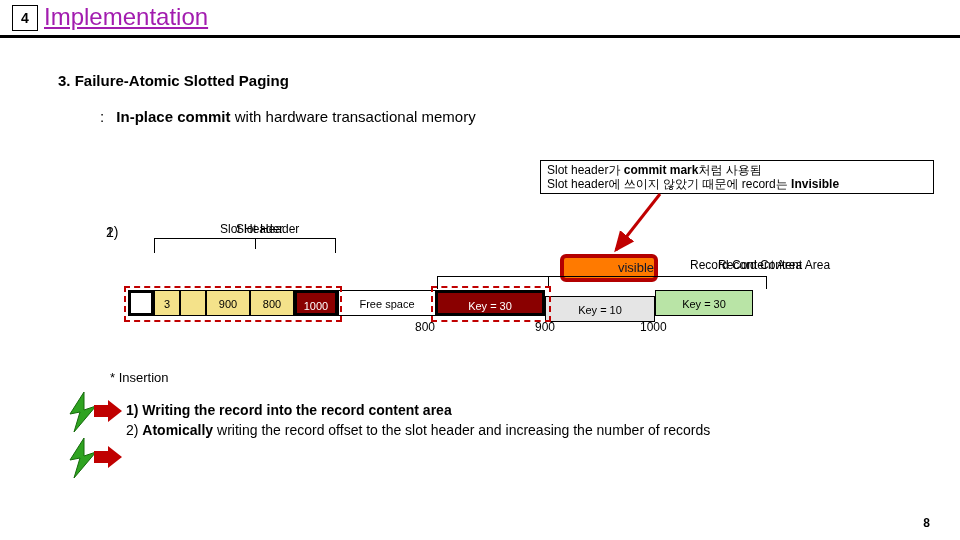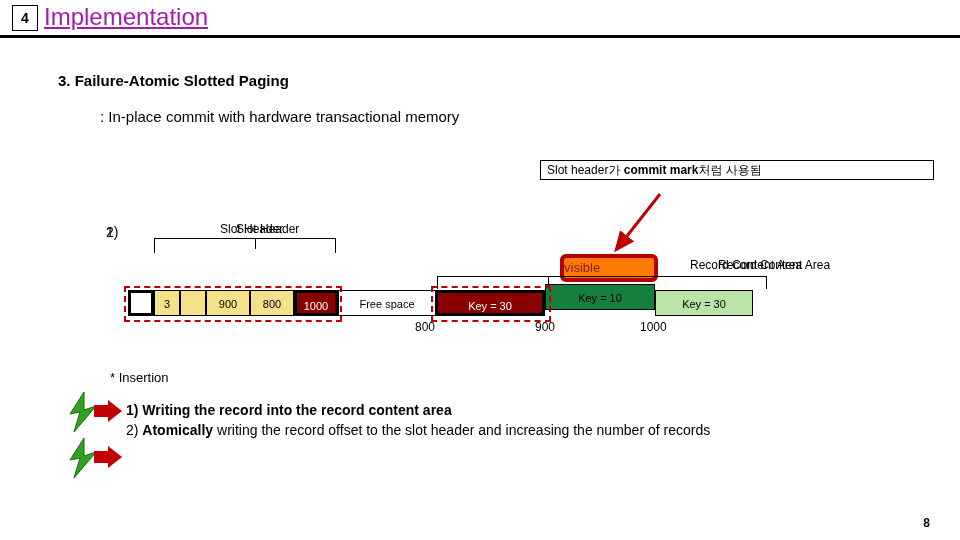--- a/index.html
+++ b/index.html
@@ -6,28 +6,28 @@
     font-family:Arial,Helvetica,sans-serif;color:#000;position:relative;}
   .title-bar{position:absolute;left:0;top:5px;width:100%;height:30px;
     border-bottom:3px solid #000;}
   .title-num{position:absolute;left:12px;top:0;width:24px;height:24px;
     background:#fff;border:1px solid #000;font-size:14px;line-height:24px;
     text-align:center;font-weight:bold;}
   .title-text{position:absolute;left:44px;top:-2px;font-size:24px;
     color:#a21caf;text-decoration:underline;}
   .h1{position:absolute;font-size:15px;font-weight:bold;}
   .h2{position:absolute;font-size:15px;}
-  .h2 .bold{font-weight:normal;}
+  .h2 .bold{font-weight:bold;margin-left:8px;}
   .note-box{position:absolute;border:1px solid #000;padding:2px 6px;
     font-size:12px;line-height:14px;background:#fff;}
   .note-box .bold{font-weight:bold;}
   .lbl-small{position:absolute;font-size:12px;}
   .visible-badge{position:absolute;width:90px;height:20px;
     background:#ff7a00;border:4px solid #b30000;border-radius:6px;
-    color:#7f1d1d;font-size:13px;line-height:20px;text-align:left;}
+    color:#0f172a;font-size:13px;line-height:20px;text-align:right;}
   .red-arrow{position:absolute;}
   .cell{position:absolute;height:26px;border:1px solid #000;font-size:11px;
     line-height:26px;text-align:center;box-sizing:border-box;}
   .thick{border:3px solid #000;}
   .dashed-outline{position:absolute;border:2px dashed #c00000;
     box-sizing:border-box;}
   .offset-lbl{position:absolute;font-size:12px;}
   .bracket{position:absolute;border:1px solid #000;border-bottom:none;}
   .flash{position:absolute;}
   .step-arrow{position:absolute;}
@@ -47,20 +47,23 @@
 
 <div class="h1" style="left:58px;top:72px">3.  Failure-Atomic Slotted Paging</div>
 
 <div class="h2" style="left:100px;top:108px">
   <span>: </span><span class="bold">In-place commit</span><span> with hardware transactional memory</span>
 </div>
 
 <div class="note-box" style="left:540px;top:160px;width:380px">
   <div>
     <span>Slot header가 </span><span class="bold">commit mark</span><span>처럼 사용됨</span>
+  </div>
+  <div>
+    <span>Slot header에 쓰이지 않았기 때문에 record는 </span><span class="bold">Invisible</span>
   </div>
 </div>
 
 <div class="lbl-small" style="left:106px;top:224px;font-size:14px">
   <span>1</span><span style="position:absolute;left:0">2</span><span>)</span>
 </div>
 
 <div class="lbl-small" style="left:220px;top:222px">Slot Header</div>
 <div class="lbl-small" style="left:236px;top:222px">Slot Header</div>
 
@@ -82,21 +85,21 @@
 <div class="lbl-small" style="left:718px;top:258px">Record Content Area</div>
 
 <div class="cell thick" style="left:128px;top:290px;width:26px;background:#fff"></div>
 <div class="cell" style="left:154px;top:290px;width:26px;background:#f4e28a">3</div>
 <div class="cell" style="left:180px;top:290px;width:26px;background:#f4e28a"></div>
 <div class="cell" style="left:206px;top:290px;width:44px;background:#f4e28a">900</div>
 <div class="cell" style="left:250px;top:290px;width:44px;background:#f4e28a">800</div>
 <div class="cell thick" style="left:294px;top:290px;width:44px;background:#8a0000;color:#fff">1000</div>
 <div class="cell" style="left:338px;top:290px;width:98px;background:#fff">Free space</div>
 <div class="cell thick" style="left:435px;top:290px;width:110px;background:#8a0000;color:#fff">Key = 30</div>
-<div class="cell" style="left:545px;top:284px;width:110px;background:#15803d">Key = 10</div>
+<div class="cell" style="left:545px;top:296px;width:110px;background:#e5e5e5">Key = 10</div>
 <div class="cell" style="left:655px;top:290px;width:98px;background:#b9e4a6">Key = 30</div>
 
 <div class="bracket" style="left:437px;top:276px;width:328px;height:12px"></div>
 <div class="bracket" style="left:548px;top:276px;width:217px;height:10px"></div>
 
 <div class="dashed-outline" style="left:124px;top:286px;width:218px;height:36px"></div>
 <div class="dashed-outline" style="left:431px;top:286px;width:120px;height:36px"></div>
 
 <div class="offset-lbl" style="left:415px;top:320px">800</div>
 <div class="offset-lbl" style="left:535px;top:320px">900</div>

